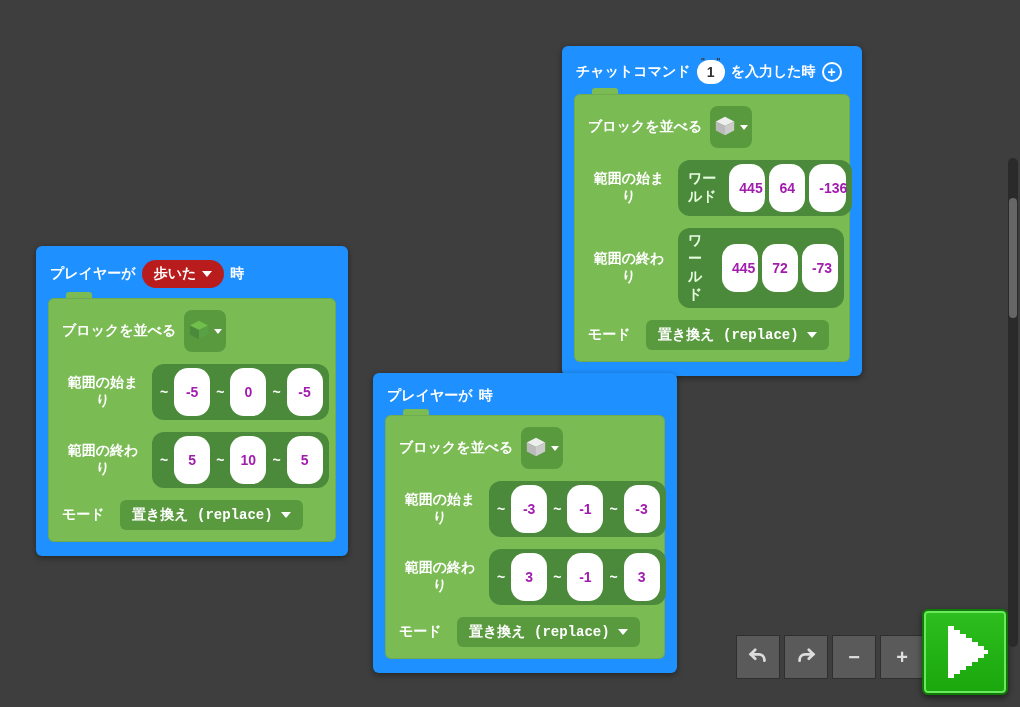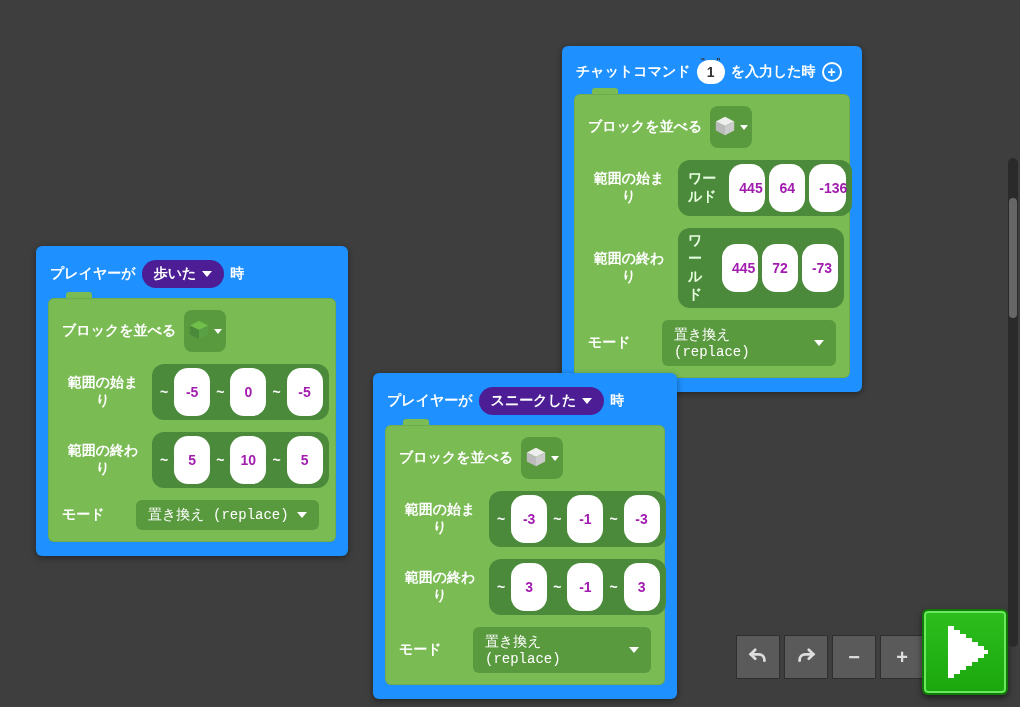--- a/index.html
+++ b/index.html
@@ -21,21 +21,21 @@
     box-shadow: 0 2px 6px rgba(0,0,0,.4);
   }
   .block-header {
     display: flex; align-items: center; gap: 6px;
     font-weight: bold; font-size: 14px;
     padding: 4px 2px 10px 2px;
     flex-wrap: nowrap;
     white-space: nowrap;
   }
   .dropdown {
-    background: #4c1d95;
+    background: #b91c1c;
     border-radius: 14px;
     padding: 5px 12px;
     display: inline-flex; align-items: center; gap: 6px;
     font-weight: bold;
     cursor: pointer;
     white-space: nowrap;
   }
   .dropdown::after {
     content: "";
     width: 0; height: 0;
@@ -104,23 +104,22 @@
   .num-pill {
     background: #fff; color: #a21caf; font-weight: bold;
     border-radius: 14px;
     padding: 16px 10px;
     min-width: 36px; text-align: center;
   }
   .mode-dropdown {
     background: #5a9a3e; border-radius: 6px;
     padding: 6px 12px;
     display: inline-flex; align-items: center; gap: 8px;
-    font-family: "Courier New", monospace; font-weight: normal;
+    font-family: "Courier New", monospace; font-weight: bold;
     cursor: pointer;
-    margin-left: 16px;
   }
   .mode-dropdown::after {
     content: ""; width:0; height:0;
     border-left:5px solid transparent; border-right:5px solid transparent;
     border-top:6px solid #fff;
   }
   .plus-circle {
     width: 20px; height: 20px; border: 2px solid #fff; border-radius: 50%;
     display: inline-flex; align-items: center; justify-content: center;
     font-weight: bold; cursor: pointer; background: #1e90ff;
@@ -264,23 +263,20 @@
         <span class="mode-dropdown">
           <span>置き換え (replace)</span>
         </span>
       </div>
     </div>
   </div>
 
   <div class="block hat" style="left:373px; top:373px; width:304px;">
     <div class="block-header">
       <span>プレイヤーが</span>
-      <span class="dropdown">
-        <span>スニークした</span>
-      </span>
       <span>時</span>
     </div>
     <div class="inner-block">
       <div class="inner-notch"></div>
       <div class="row">
         <span>ブロックを並べる</span>
         <span class="block-picker">
           <span class="cube-plain">
             <svg viewBox="0 0 24 24" width="22" height="22">
                 <polygon points="12,2 22,7 12,12 2,7" fill="#eee"></polygon>

